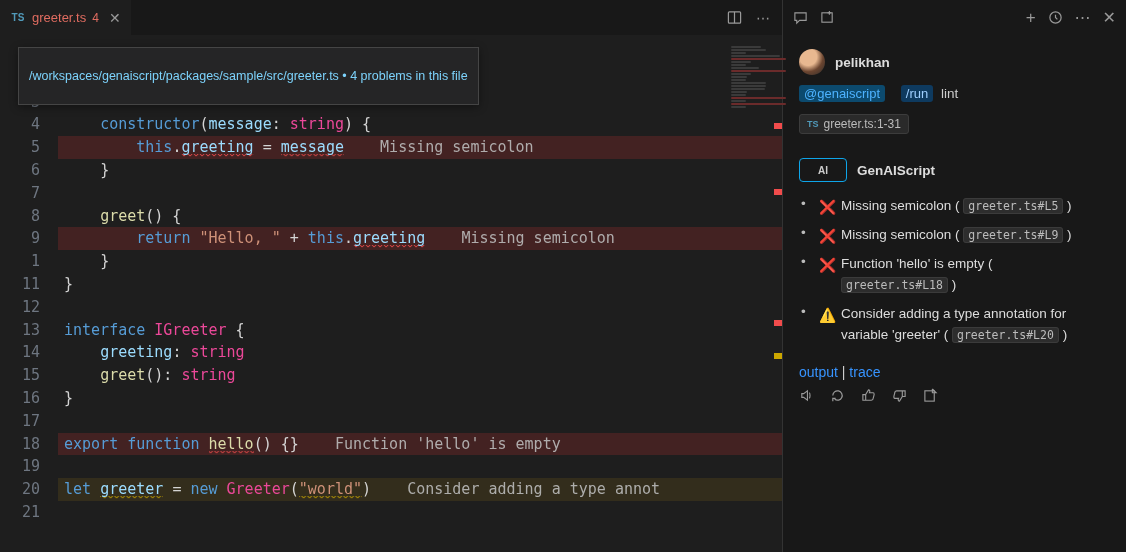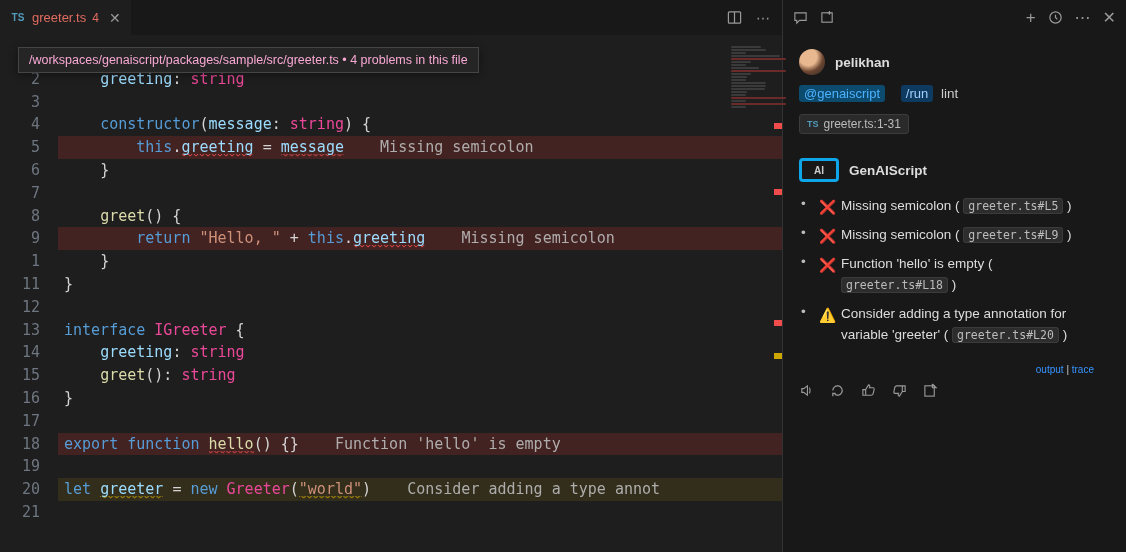--- a/index.html
+++ b/index.html
@@ -15,22 +15,22 @@
 .tabbar { height: 35px; background: #181818; display: flex; align-items: center; position: relative; }
 .tab { height: 35px; display: flex; align-items: center; padding: 0 10px; background: #1e1e1e; gap: 6px; font-size: 13px; }
 .tab .ts-badge { color: #519aba; font-size: 10px; font-weight: 700; width: 16px; text-align: center; }
 .tab .name { color: #e06c60; }
 .tab .badge { color: #e06c60; font-size: 12px; }
 .tab .close { color: #999; font-size: 14px; margin-left: 4px; }
 .tab-actions { margin-left: auto; display: flex; gap: 14px; padding: 0 12px; color: #999; font-size: 14px; }
 
 .tooltip {
   position: absolute; top: 47px; left: 18px; z-index: 20;
-  background: #252526; border: 1px solid #454545; padding: 5px 10px;
-  font-size: 12.5px; color: #f9a8d4; box-shadow: 0 2px 8px rgba(0,0,0,0.4);
+  background: #252526; border: 1px solid #454545; padding: 21px 10px;
+  font-size: 12.5px; color: #7dd3fc; box-shadow: 0 2px 8px rgba(0,0,0,0.4);
 }
 
 .editor { flex: 1; display: flex; position: relative; font-family: "Menlo","Consolas",monospace; font-size: 15px; line-height: 22.8px; padding-top: 10px; }
 .gutter { width: 58px; text-align: right; color: #6e7681; padding-right: 18px; user-select: none; }
 .gutter .ln { height: 22.8px; }
 .code { flex: 1; position: relative; overflow: hidden; }
 .line { height: 22.8px; white-space: pre; position: relative; padding-left: 6px; }
 .line.err { background: rgba(138,42,42,0.35); }
 .line.warn { background: rgba(104,84,28,0.30); }
 .tok-kw { color: #569cd6; }
@@ -62,27 +62,27 @@
 .username { font-weight: 600; color: #ddd; }
 .cmd-row { margin: 4px 0 8px; }
 .pill { display: inline-block; padding: 1px 5px; border-radius: 3px; font-size: 13px; }
 .pill-blue { background: #0c4a6e; color: #4db2ff; }
 .pill-dark { background: #0e3a5f; color: #9ecfff; margin-left: 12px; }
 .cmd-text { color: #ccc; margin-left: 4px; }
 .ctx-chip { display: inline-flex; align-items: center; gap: 5px; background: #2a2a2a; border: 1px solid #3c3c3c; border-radius: 3px; padding: 2px 7px; font-size: 12px; color: #bbb; margin: 4px 0 14px; }
 .ctx-chip .ts-badge { color: #519aba; font-size: 9px; font-weight: 700; }
 
 .asst-row { display: flex; align-items: center; gap: 10px; margin: 10px 0 10px; }
-.asst-icon { width: 40px; height: 24px; border: 3px solid #0ea5e9; border-radius: 4px; display: flex; align-items: center; justify-content: center; font-size: 10px; color: #ccc; font-weight: 700; }
+.asst-icon { width: 48px; height: 24px; border: 1px solid #0ea5e9; border-radius: 4px; display: flex; align-items: center; justify-content: center; font-size: 10px; color: #ccc; font-weight: 700; }
 .issues { list-style: none; padding-left: 16px; }
 .issues li { position: relative; padding: 4px 0 4px 26px; line-height: 1.55; color: #ddd; }
 .issues li::before { content: "•"; position: absolute; left: -14px; top: 2px; color: #bbb; }
 .ic { position: absolute; left: 4px; top: 5px; font-size: 14px; }
 .file-ref { font-family: "Menlo","Consolas",monospace; background: #2d2d2d; border: 1px solid #3b3b3b; border-radius: 3px; padding: 0 4px; font-size: 11.5px; color: #bbb; }
-.chat-links { margin: 14px 0 8px; font-size: 10px; text-align: right; }
+.chat-links { margin: 14px 0 8px; font-size: 14px; }
 .chat-links a { color: #3794ff; text-decoration: none; }
 .chat-actions { display: flex; gap: 16px; color: #999; font-size: 15px; margin-top: 4px; align-items: center; }
 .chat-actions svg { width: 15px; height: 15px; }
 
 .icon { display:inline-flex; align-items:center; justify-content:center; }
 </style>
 </head>
 <body>
 
 <div class="editor-side">

